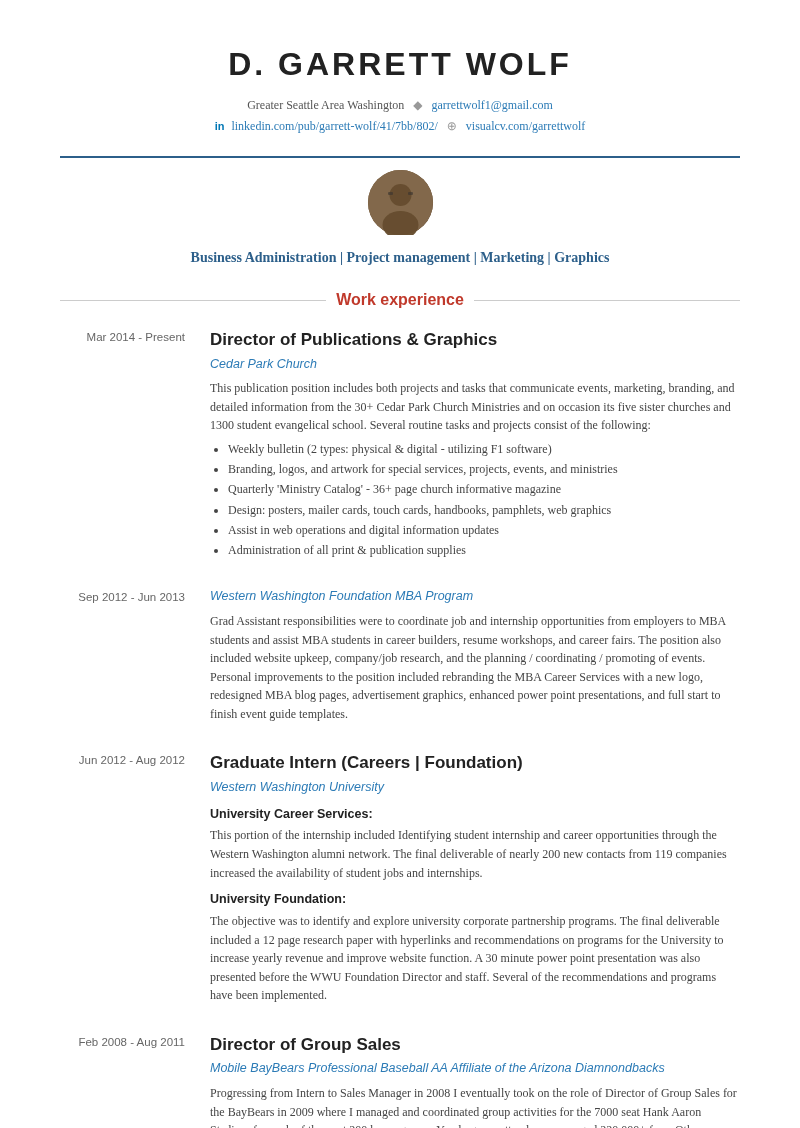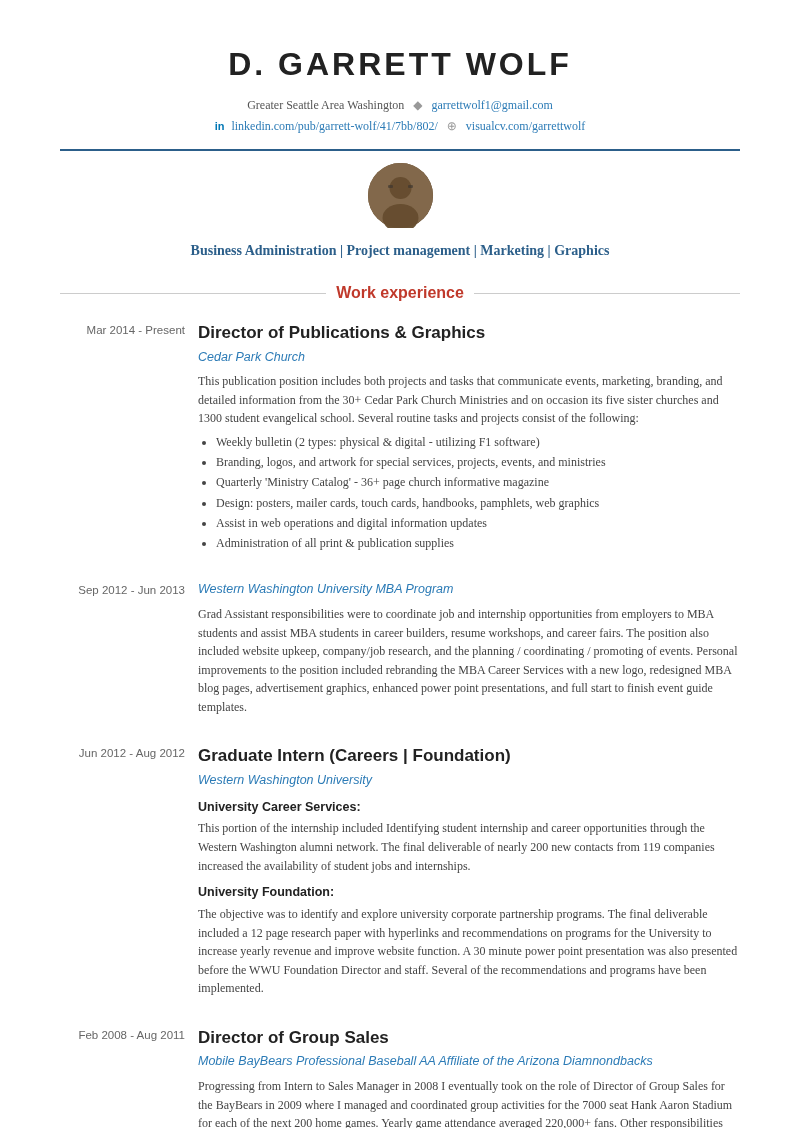--- a/index.html
+++ b/index.html
@@ -11,21 +11,21 @@
       min-height: 1128px;
       font-size: 13px;
       line-height: 1.5;
     }
     .page {
       padding: 40px 60px;
     }
     .header {
       text-align: center;
       border-bottom: 2px solid #2c5f8a;
-      padding-bottom: 11px;
+      padding-bottom: 18px;
       margin-bottom: 12px;
     }
     .name {
       font-size: 32px;
       font-weight: bold;
       letter-spacing: 3px;
       color: #222;
       font-family: Arial, sans-serif;
       margin-bottom: 8px;
     }
@@ -82,21 +82,21 @@
     .section-title::before,
     .section-title::after {
       content: '';
       flex: 1;
       height: 1px;
       background: #ccc;
     }
     .experience-row {
       display: flex;
       margin-bottom: 22px;
-      gap: 8px;
+      gap: 20px;
     }
     .date-col {
       min-width: 130px;
       max-width: 130px;
       font-size: 11.5px;
       color: #666;
       padding-top: 2px;
       font-family: Arial, sans-serif;
       text-align: right;
       padding-right: 5px;
@@ -195,21 +195,21 @@
         <li>Design: posters, mailer cards, touch cards, handbooks, pamphlets, web graphics</li>
         <li>Assist in web operations and digital information updates</li>
         <li>Administration of all print &amp; publication supplies</li>
       </ul>
     </div>
   </div>
 
   <div class="experience-row">
     <div class="date-col">Sep 2012 - Jun 2013</div>
     <div class="content-col">
-      <div class="company-name">Western Washington University MBA Program</div>
+      <div class="company-name">Western Washington Foundation MBA Program</div>
       <div class="job-desc">Grad Assistant responsibilities were to coordinate job and internship opportunities from employers to MBA students and assist MBA students in career builders, resume workshops, and career fairs. The position also included website upkeep, company/job research, and the planning / coordinating / promoting of events. Personal improvements to the position included rebranding the MBA Career Services with a new logo, redesigned MBA blog pages, advertisement graphics, enhanced power point presentations, and full start to finish event guide templates.</div>
     </div>
   </div>
 
   <div class="experience-row">
     <div class="date-col">Jun 2012 - Aug 2012</div>
     <div class="content-col">
       <div class="job-title">Graduate Intern (Careers | Foundation)</div>
       <div class="company-name">Western Washington University</div>
       <div class="sub-heading">University Career Services:</div>

